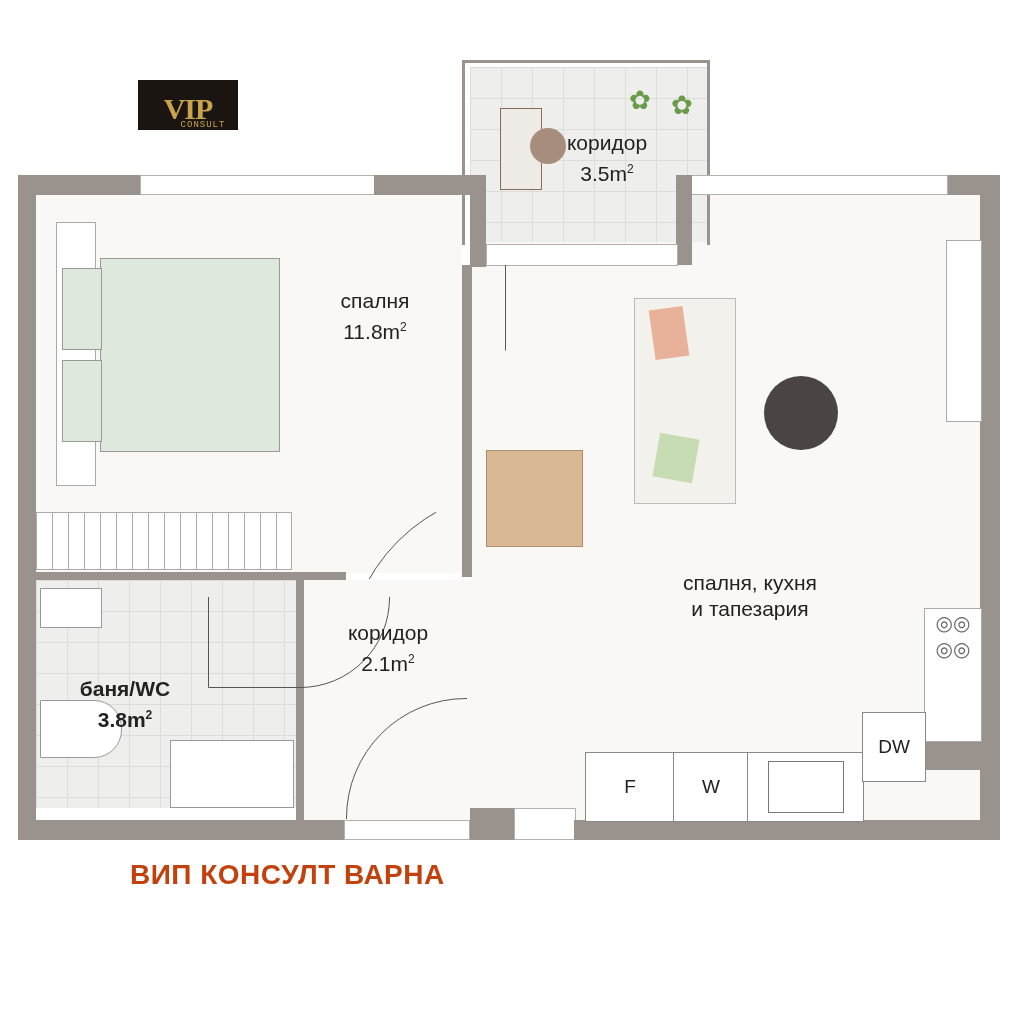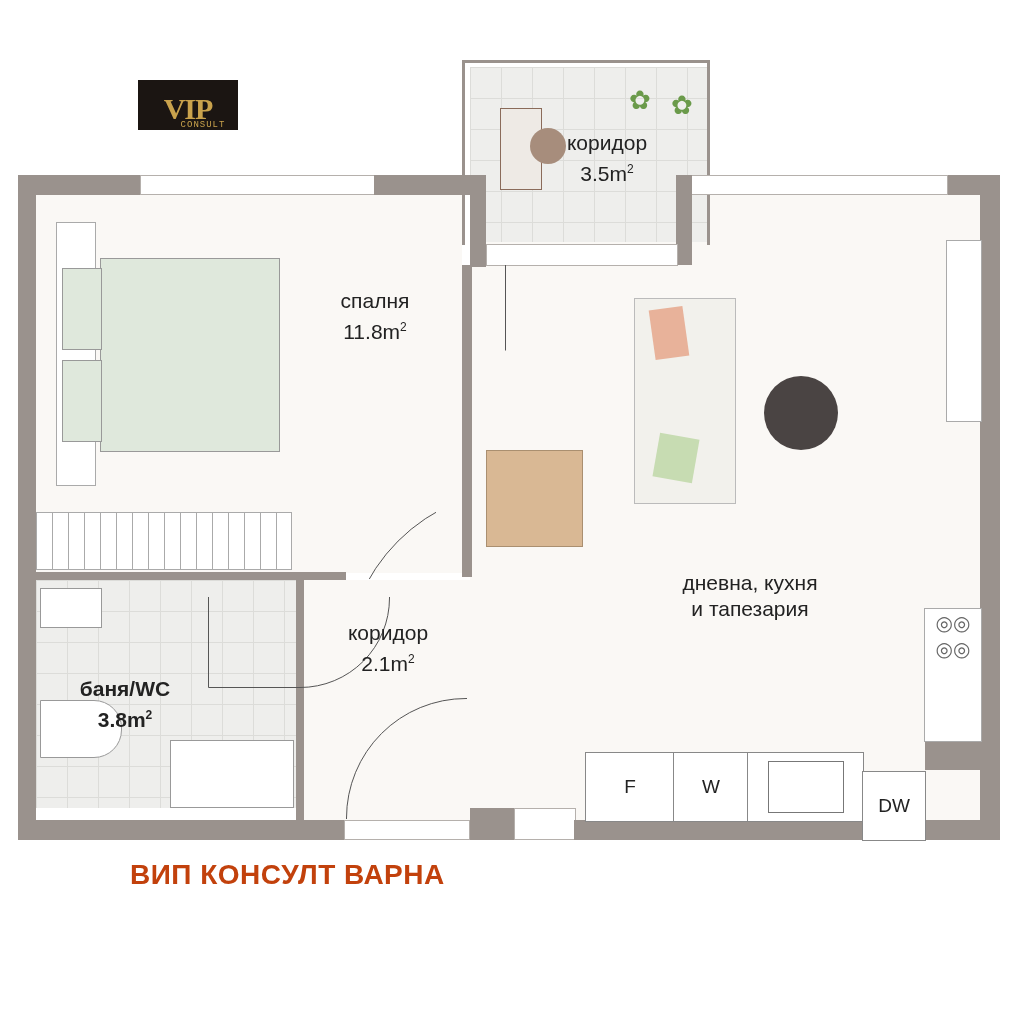--- a/index.html
+++ b/index.html
@@ -73,21 +73,21 @@
 <div class="abs" style="left:946px;top:240px;width:34px;height:180px;background:#fff;border:1px solid #aaa;"></div>
 <div class="abs" style="left:486px;top:450px;width:95px;height:95px;background:#d9b894;border:1px solid #aa8f70;"></div>
 
 <div class="abs" style="left:924px;top:608px;width:56px;height:132px;background:#fff;border:1px solid #aaa;"></div>
 <div class="abs" style="left:928px;top:610px;width:50px;height:58px;color:#666;font-size:20px;line-height:26px;text-align:center;">◎◎<br>◎◎</div>
 <div class="appliance" style="left:585px;top:752px;width:88px;height:68px;">F</div>
 <div class="appliance" style="left:673px;top:752px;width:74px;height:68px;">W</div>
 <div class="appliance" style="left:747px;top:752px;width:115px;height:68px;">
     <span style="border:1px solid #777;width:74px;height:50px;display:block;"></span>
   </div>
-<div class="appliance" style="left:862px;top:771px;width:62px;height:68px;">DW</div>
+<div class="appliance" style="left:862px;top:712px;width:62px;height:68px;">DW</div>
 
 <div class="abs" style="left:40px;top:588px;width:60px;height:38px;background:#fff;border:1px solid #999;"></div>
 <div class="abs" style="left:40px;top:700px;width:80px;height:56px;background:#fff;border:1px solid #999;border-radius:0 28px 28px 0;"></div>
 <div class="abs" style="left:170px;top:740px;width:122px;height:66px;background:#fff;border:1px solid #999;"></div>
 
 <div class="door-arc" style="left:505px;top:265px;width:170px;height:170px;border-radius:0 0 170px 0;border-top:none;border-left:1px solid #555;clip-path:inset(0 50% 50% 0);"></div>
 <div class="door-arc" style="left:345px;top:488px;width:180px;height:180px;border-radius:180px 0 0 0;clip-path:inset(0 50% 50% 0);"></div>
 <div class="door-arc" style="left:208px;top:506px;width:180px;height:180px;border-radius:0 0 90px 0;clip-path:inset(50% 0 0 0);"></div>
 <div class="door-arc" style="left:346px;top:698px;width:240px;height:240px;border-radius:120px 120px 0 0;clip-path:inset(0 50% 50% 0);"></div>
 
@@ -101,17 +101,17 @@
 </div>
 <div class="label" style="left:70px;top:676px;width:110px;font-weight:bold;">
   <div>баня/WC</div>
   <div><span>3.8m</span><sup>2</sup></div>
 </div>
 <div class="label" style="left:328px;top:620px;width:120px;">
   <div>коридор</div>
   <div><span>2.1m</span><sup>2</sup></div>
 </div>
 <div class="label" style="left:640px;top:570px;width:220px;">
-  <div>дневна, кухня</div>
+  <div>спалня, кухня</div>
   <div>и тапезария</div>
 </div>
 
 <div class="footer">ВИП КОНСУЛТ ВАРНА</div>
 
 </body></html>

